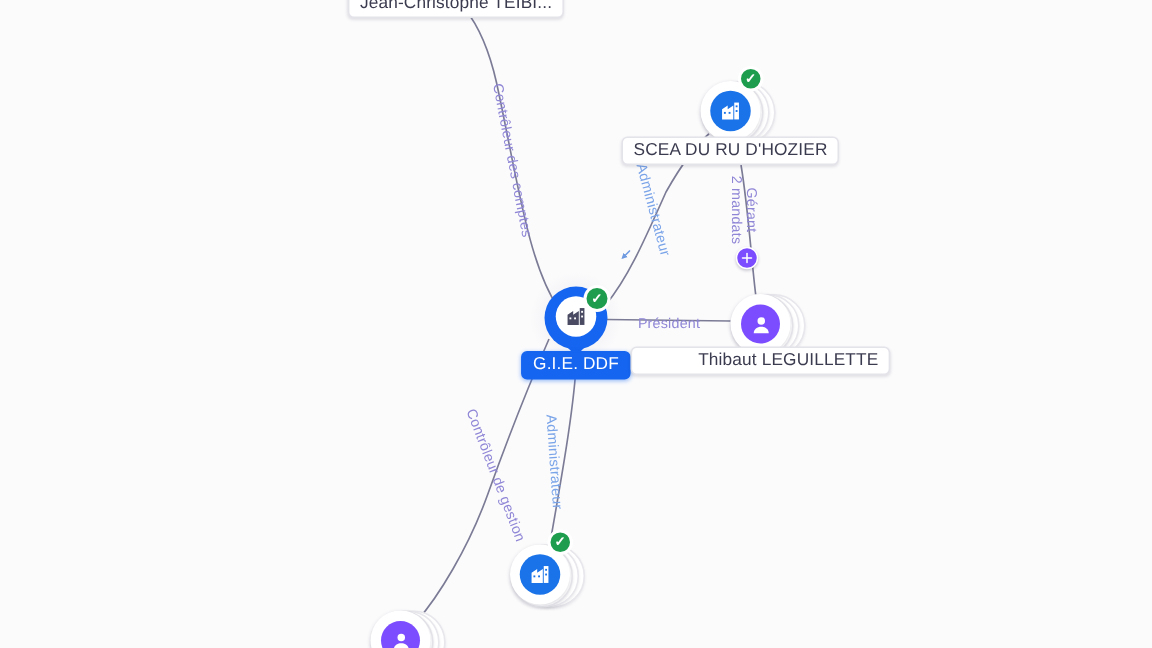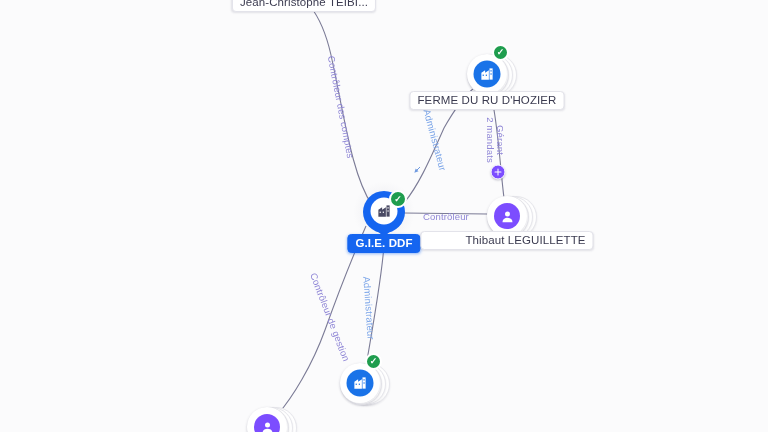--- a/index.html
+++ b/index.html
@@ -156,21 +156,21 @@
 
   <div class="elabel blue" style="left:435px;top:140px;transform:translate(-50%,-50%) rotate(75deg);">Administrateur</div>
 
   <div class="elabel purple two-line" style="left:495px;top:140px;transform:translate(-50%,-50%) rotate(90deg);">
     <div>Gérant</div>
     <div>2 mandats</div>
   </div>
 
   <div class="plus-btn" style="left:498px;top:172px;"></div>
 
-  <div class="elabel purple" style="left:446px;top:216px;transform:translate(-50%,-50%);">Contrôleur</div>
+  <div class="elabel purple" style="left:446px;top:216px;transform:translate(-50%,-50%);">Président</div>
 
   <div class="elabel purple" style="left:330px;top:317px;transform:translate(-50%,-50%) rotate(69deg);">Contrôleur de gestion</div>
 
   <div class="elabel blue" style="left:369px;top:308px;transform:translate(-50%,-50%) rotate(86deg);">Administrateur</div>
 
   <div class="nlabel" style="left:304px;top:-7px;">Jean-Christophe TEIBI...</div>
 
   <div class="node-hit" style="left:487px;top:74px;width:56px;height:56px;">
     <div class="stack">
       <i style="width:40px;height:40px;left:-12px;top:-20px;"></i>
@@ -183,41 +183,41 @@
         <path fill="#ffffff" d="M3 21V10l6-4v4l6-4v15H3z"></path>
         <rect x="16" y="3" width="5" height="18" fill="#ffffff"></rect>
         <rect x="5" y="13" width="2" height="2" fill="#1a73e8"></rect>
         <rect x="10" y="13" width="2" height="2" fill="#1a73e8"></rect>
         <rect x="17.5" y="6" width="2" height="2" fill="#1a73e8"></rect>
         <rect x="17.5" y="11" width="2" height="2" fill="#1a73e8"></rect>
       </svg>
     </div>
     <div class="badge-check" style="width:13px;height:13px;right:6px;top:-2px;">✓</div>
   </div>
-  <div class="nlabel" style="left:487px;top:91px;">FERME DU RU D'HOZIER</div>
+  <div class="nlabel" style="left:487px;top:91px;">SCEA DU RU D'HOZIER</div>
 
   <div class="pin-wrap" style="left:384px;top:212px;">
     <div class="pin-glow"></div>
     <div class="pin">
       <div class="pin-tail"></div>
       <div class="pin-body"></div>
       <div class="pin-hole">
         <svg width="15" height="15" viewBox="0 0 24 24" aria-hidden="true">
           <path fill="#4a4a63" d="M3 21V10l6-4v4l6-4v15H3z"></path>
           <rect x="16" y="3" width="5" height="18" fill="#4a4a63"></rect>
           <rect x="5" y="13" width="2" height="2" fill="#ffffff"></rect>
           <rect x="10" y="13" width="2" height="2" fill="#ffffff"></rect>
           <rect x="17.5" y="6" width="2" height="2" fill="#ffffff"></rect>
           <rect x="17.5" y="11" width="2" height="2" fill="#ffffff"></rect>
         </svg>
       </div>
       <div class="badge-check" style="width:14px;height:14px;right:-2px;top:-1px;">✓</div>
     </div>
   </div>
-  <div class="nlabel selected" style="left:384px;top:234px;font-weight:bold;">G.I.E. DDF</div>
+  <div class="nlabel selected" style="left:384px;top:234px;">G.I.E. DDF</div>
 
   <div class="node-hit" style="left:507px;top:216px;width:56px;height:56px;">
     <div class="stack">
       <i style="width:40px;height:40px;left:-12px;top:-20px;"></i>
       <i style="width:40px;height:40px;left:-16px;top:-20px;"></i>
       <i style="width:40px;height:40px;left:-20px;top:-20px;"></i>
     </div>
     <div class="disc" style="width:40px;height:40px;"></div>
     <div class="circle-ico person" style="width:26px;height:26px;">
       <svg width="15" height="15" viewBox="0 0 24 24" aria-hidden="true">

